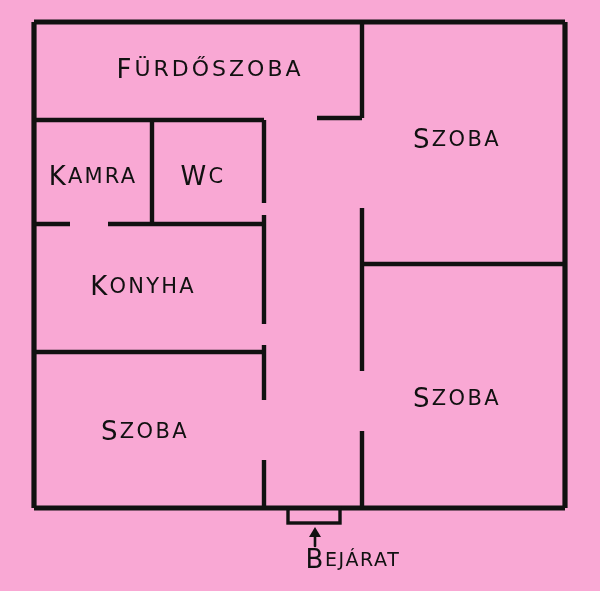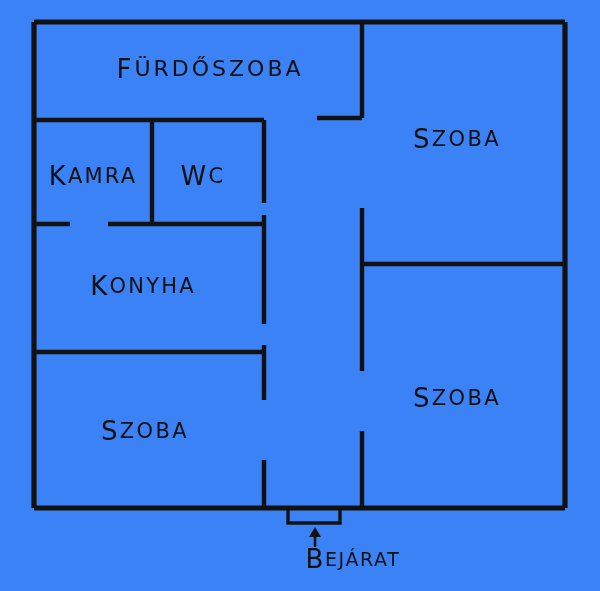--- a/index.html
+++ b/index.html
@@ -11,21 +11,21 @@
   body {
     width: 600px;
     height: 591px;
     overflow: hidden;
     font-family: "DejaVu Sans", sans-serif;
   }
   #floorplan-root {
     position: relative;
     width: 600px;
     height: 591px;
-    background: #3b82f6;
+    background: #f9a8d4;
   }
   svg#plan-svg {
     display: block;
     width: 600px;
     height: 591px;
   }
   .wall {
     stroke: #111111;
     stroke-linecap: butt;
   }

